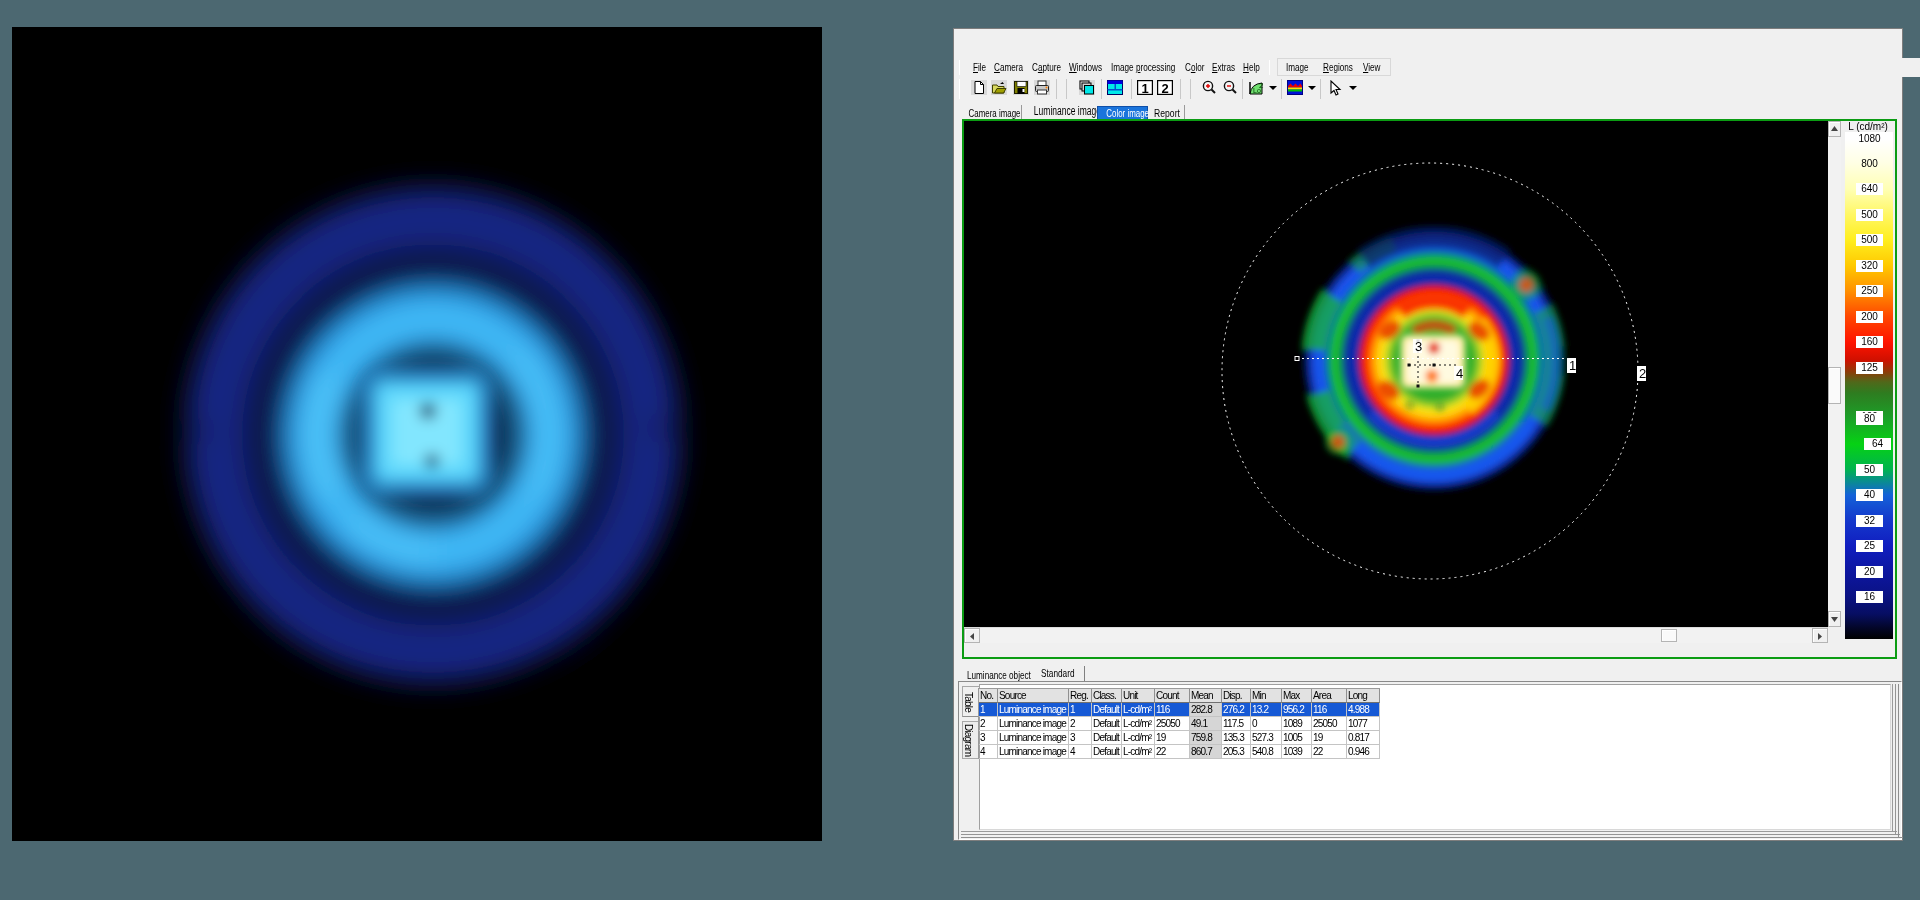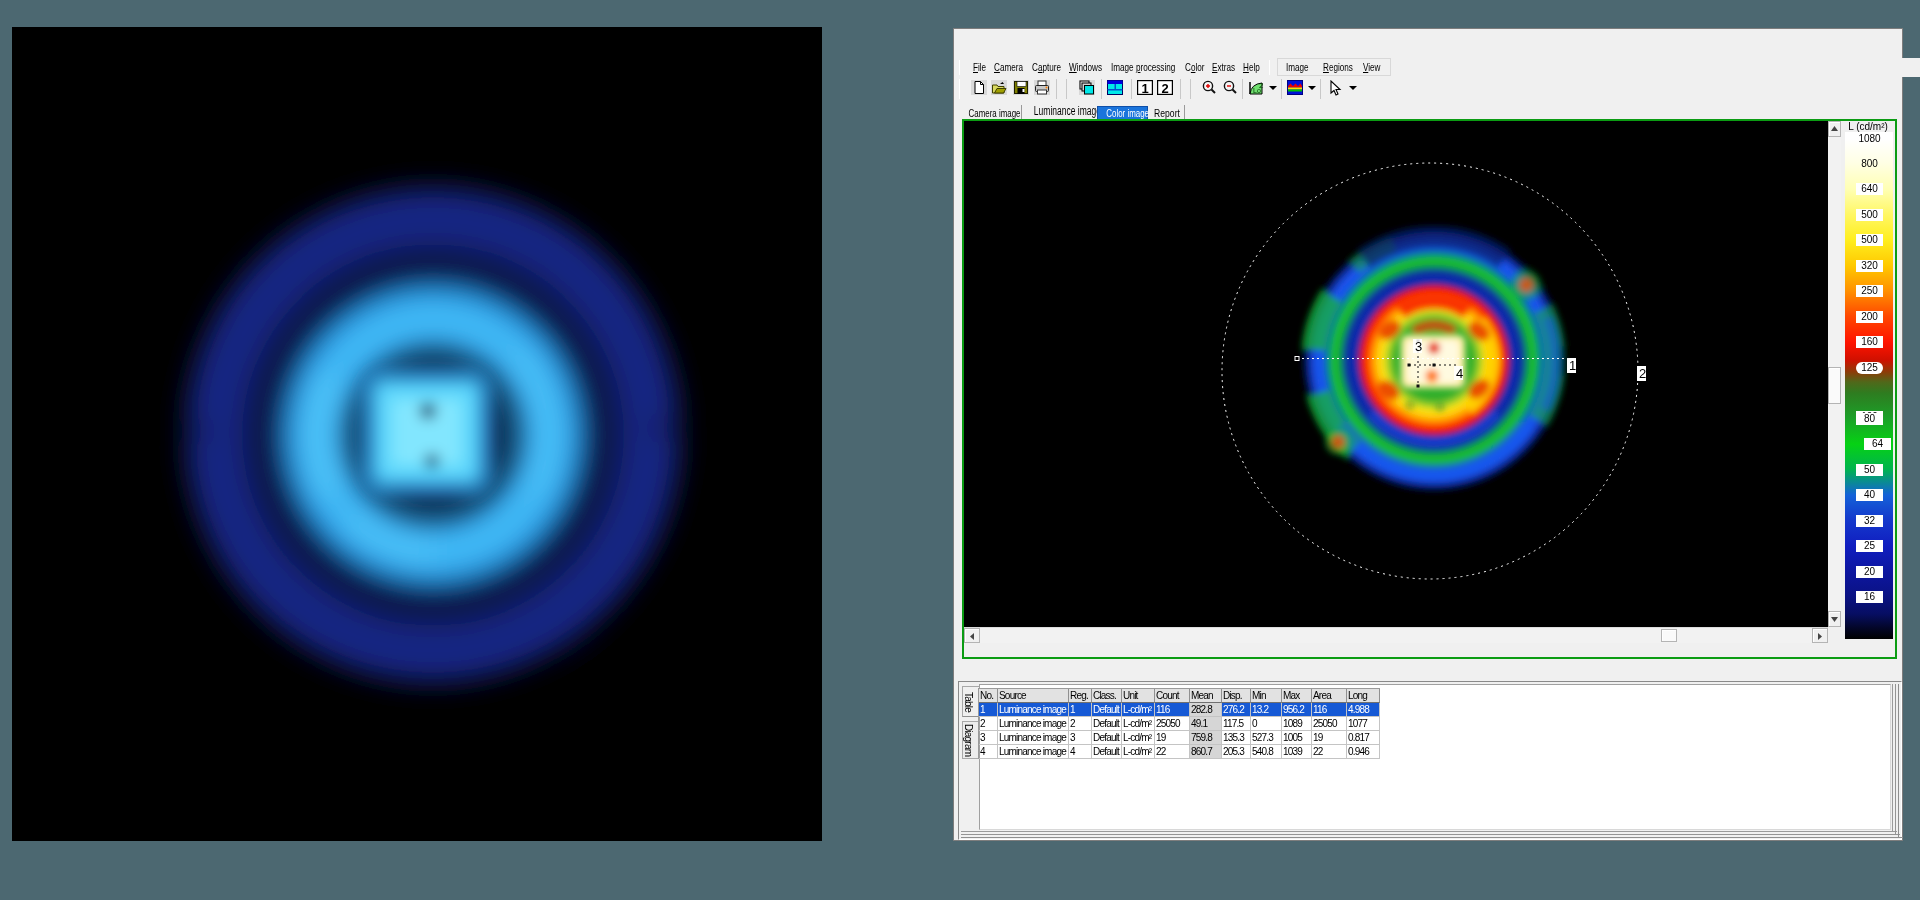--- a/index.html
+++ b/index.html
@@ -300,41 +300,46 @@
       <div id="grad">
         <div class="clab" style="top:1px; background:transparent;">1080</div>
         <div class="clab" style="top:26px; background:transparent;">800</div>
         <div class="clab" style="top:51px;">640</div>
         <div class="clab" style="top:77px;">500</div>
         <div class="clab" style="top:102px;">500</div>
         <div class="clab" style="top:128px;">320</div>
         <div class="clab" style="top:153px;">250</div>
         <div class="clab" style="top:179px;">200</div>
         <div class="clab" style="top:204px;">160</div>
-        <div class="clab" style="top:230px;border-radius:6px;">125</div>
+        <div class="clab" style="top:230px;">125</div>
         <div class="clab" style="top:255px;margin-top:24px;">100</div>
         <div class="clab" style="top:281px;">80</div>
         <div class="clab" style="top:306px;margin-left:8px;">64</div>
         <div class="clab" style="top:332px;">50</div>
         <div class="clab" style="top:357px;">40</div>
         <div class="clab" style="top:383px;">32</div>
         <div class="clab" style="top:408px;">25</div>
         <div class="clab" style="top:434px;">20</div>
         <div class="clab" style="top:459px;">16</div>
       </div>
     </div>
     <div id="hsb">
       <div class="sbtn" style="left:0; top:0; width:16px; height:15px;"><svg width="14" height="13">
             <path d="M5 6.5 L9 3 V10 Z" fill="#444"></path>
           </svg></div>
       <div class="sbtn" style="left:697px; top:1px; width:16px; height:13px; background:#fafafa;"></div>
       <div class="sbtn" style="left:848px; top:0; width:16px; height:15px;"><svg width="14" height="13">
             <path d="M9 6.5 L5 3 V10 Z" fill="#444"></path>
           </svg></div>
     </div>
+  </div>
+  <div id="btabs">
+    <span style="position:absolute; left:7px; top:4px; transform:scaleX(0.74); transform-origin:0 0;">Luminance object</span>
+    <span style="position:absolute; left:81px; top:2px; transform:scaleX(0.75); transform-origin:0 0;">Standard</span>
+    <div style="position:absolute; left:124px; top:1px; width:1px; height:16px; background:#808080;"></div>
   </div>
   <div id="bpanel">
     <div id="bwhite"></div>
     <div style="position:absolute; left:2px; top:149px; width:936px; height:1px; background:#9a9a9a;"></div>
     <div style="position:absolute; left:2px; top:152px; width:939px; height:1px; background:#949494;"></div>
     <div style="position:absolute; left:2px; top:155px; width:942px; height:1px; background:#8e8e8e;"></div>
     <div style="position:absolute; left:933px; top:2px; width:1px; height:148px; background:#9a9a9a;"></div>
     <div style="position:absolute; left:936px; top:2px; width:1px; height:151px; background:#949494;"></div>
     <div style="position:absolute; left:939px; top:2px; width:1px; height:154px; background:#8e8e8e;"></div>
     <div class="vtab" style="top:4px; height:31px; border-bottom:1px solid #909090;">Table</div>

